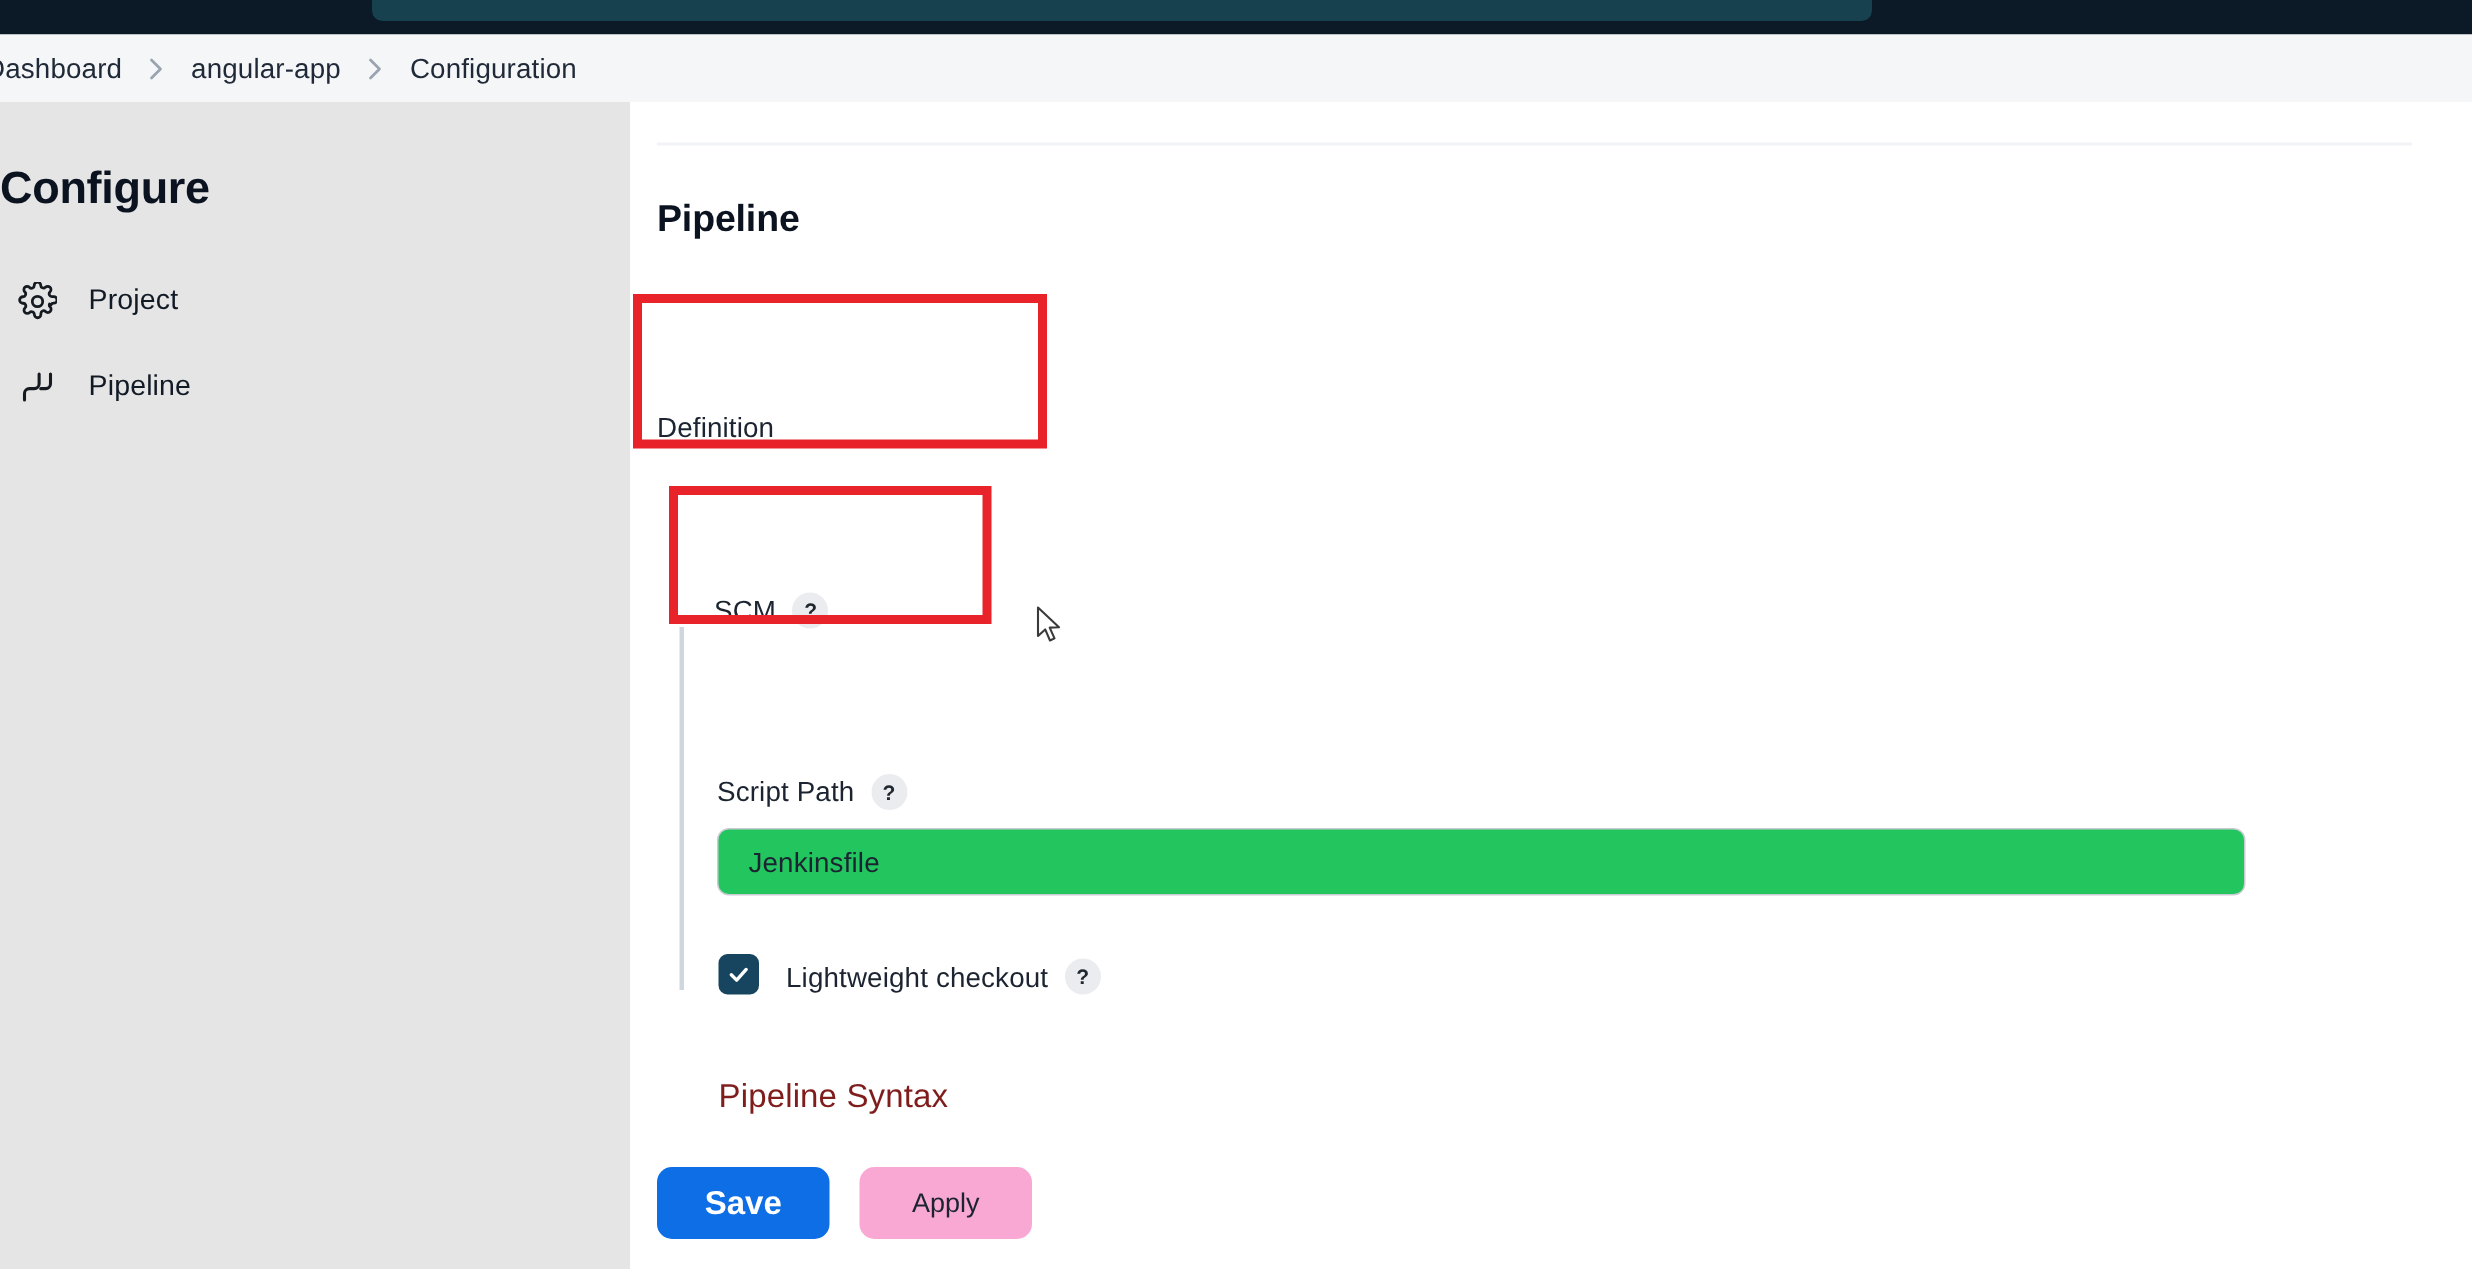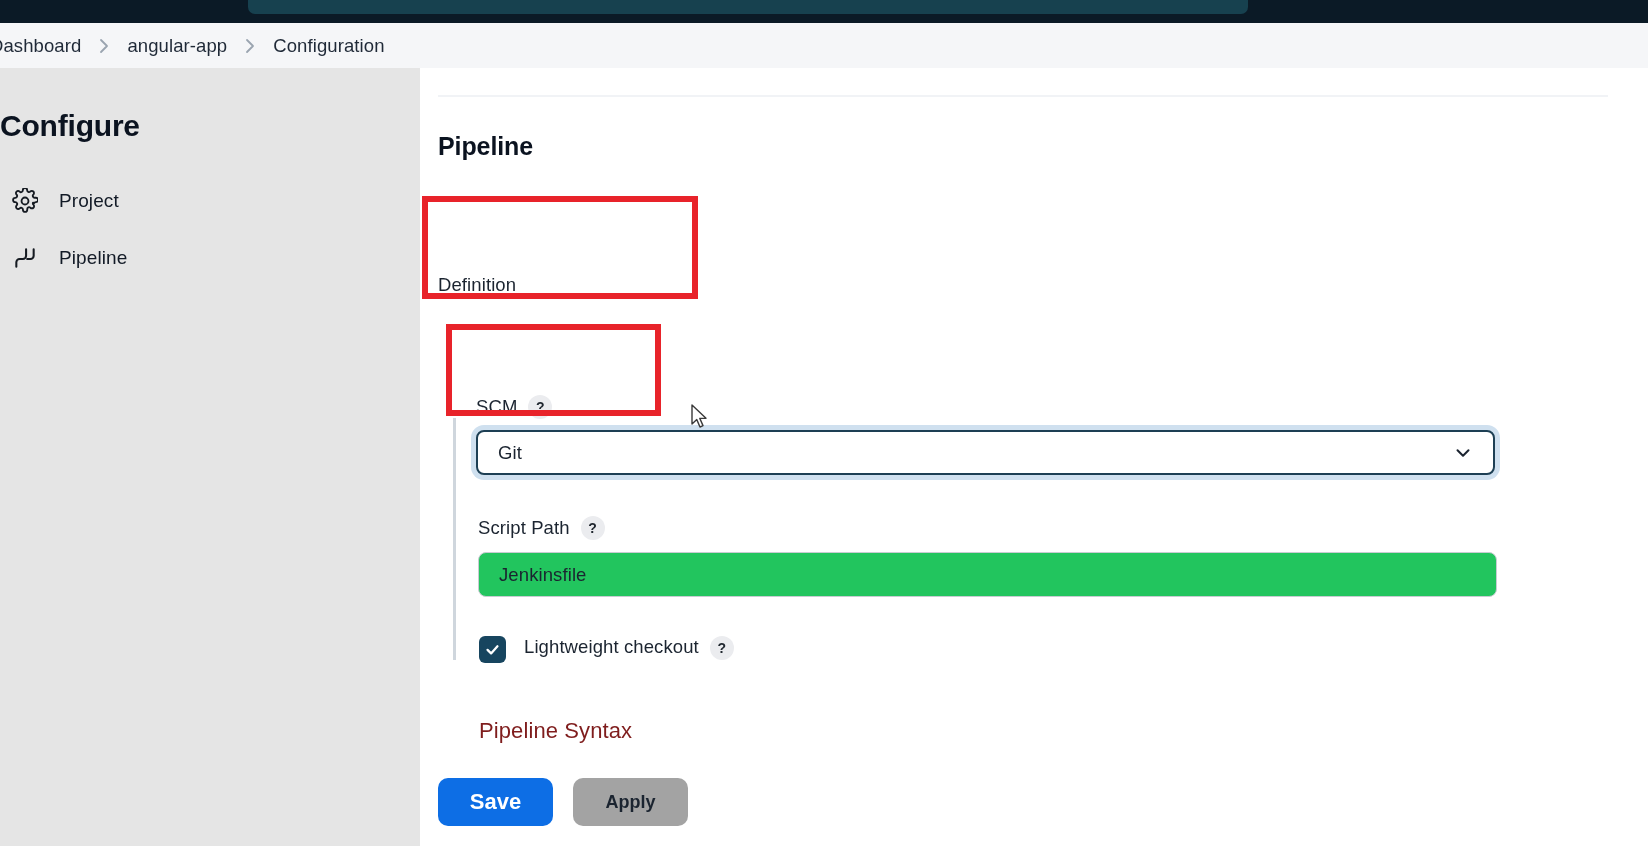--- a/index.html
+++ b/index.html
@@ -111,21 +111,21 @@
     font-size: 18.5px; color: #1b2430; letter-spacing: .1px;
     cursor: text;
   }
 
   
   .nested-guide {
     position: absolute; left: 15px; top: 350px;
     width: 2.5px; height: 242px; background: #cfd6dd;
   }
 
-  .checkrow { display: flex; align-items: flex-start; }
+  .checkrow { display: flex; align-items: flex-end; }
   .cbox {
     width: 27px; height: 27px; border-radius: 6px; background: #17455f;
     display: flex; align-items: center; justify-content: center;
     cursor: pointer; flex: 0 0 27px;
   }
   .cbox svg { display: block; }
   .check-label {
     font-size: 18.5px; color: #1b2430; margin-left: 18px; letter-spacing: .1px;
   }
 
@@ -137,21 +137,21 @@
   .btn {
     border: none; border-radius: 10px; cursor: pointer;
     font-family: "Liberation Sans", sans-serif;
     display: inline-flex; align-items: center; justify-content: center;
   }
   .btn-save {
     background: #0d6ee5; color: #fff; font-size: 22px; font-weight: 700;
     width: 115px; height: 48px;
   }
   .btn-apply {
-    background: #a3a3a3; color: #1b2430; font-size: 18px; font-weight: 700;
+    background: #f9a8d4; color: #1b2430; font-size: 18px; font-weight: 400;
     width: 115px; height: 48px;
   }
 
   
   .annot {
     position: absolute; border: 6px solid #e8232a; background: transparent;
     pointer-events: none;
   }
 
   
@@ -226,28 +226,20 @@
     </div>
 
     <div class="nested-guide"></div>
 
     <div style="position:absolute; left:38px; top:327px;">
       <div class="field-label">
         <span>SCM</span>
         <span class="help-badge">?</span>
       </div>
     </div>
-    <div class="select-box focused" style="position:absolute; left:38px; top:362px; width:1019px;">
-      <span class="val">Git</span>
-      <span class="chev">
-        <svg width="22" height="22" viewBox="0 0 24 24" fill="none" stroke="#1b2430" stroke-width="2.2" stroke-linecap="round" stroke-linejoin="round">
-            <path d="M6 9l6 6 6-6"></path>
-          </svg>
-      </span>
-    </div>
 
     <div style="position:absolute; left:40px; top:448px;">
       <div class="field-label">
         <span>Script Path</span>
         <span class="help-badge">?</span>
       </div>
     </div>
     <div class="text-input" style="position:absolute; left:40px; top:484px; width:1019px;" title="Jenkinsfile">Jenkinsfile</div>
 
     <div class="checkrow" style="position:absolute; left:41px; top:568px;">

